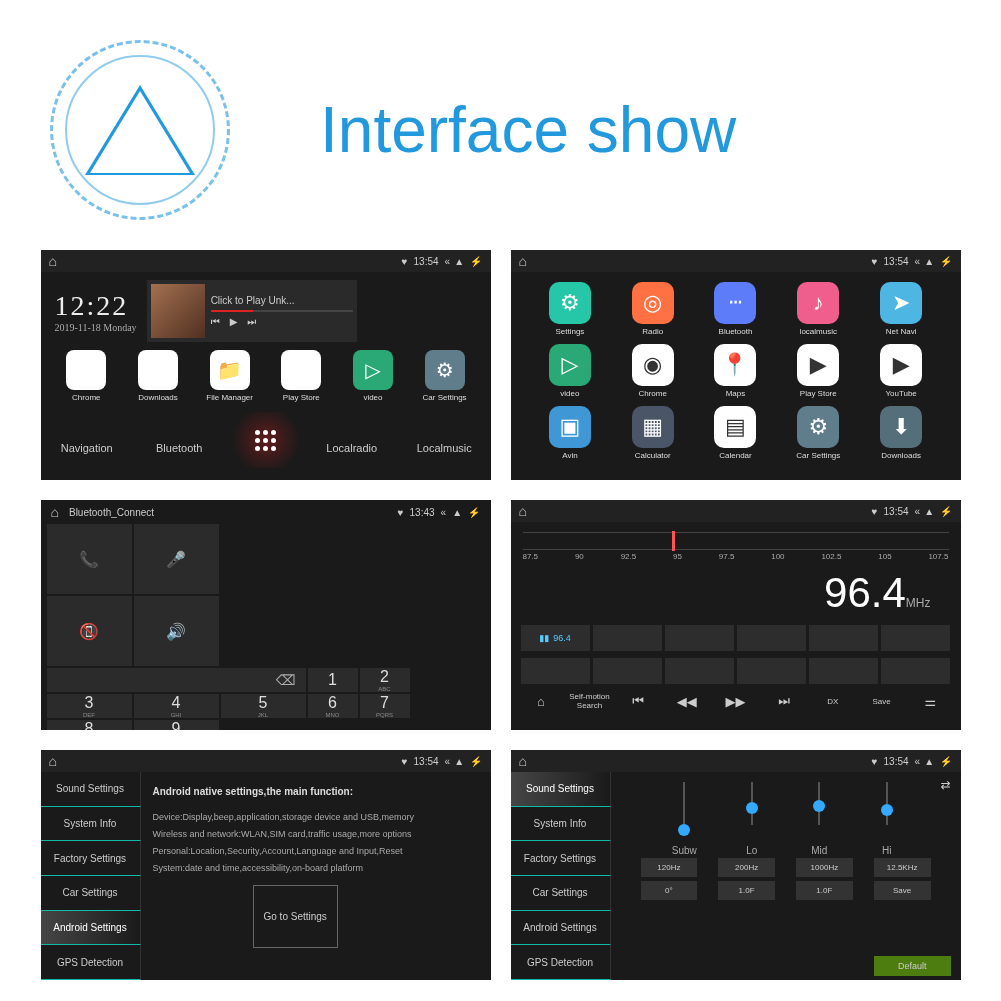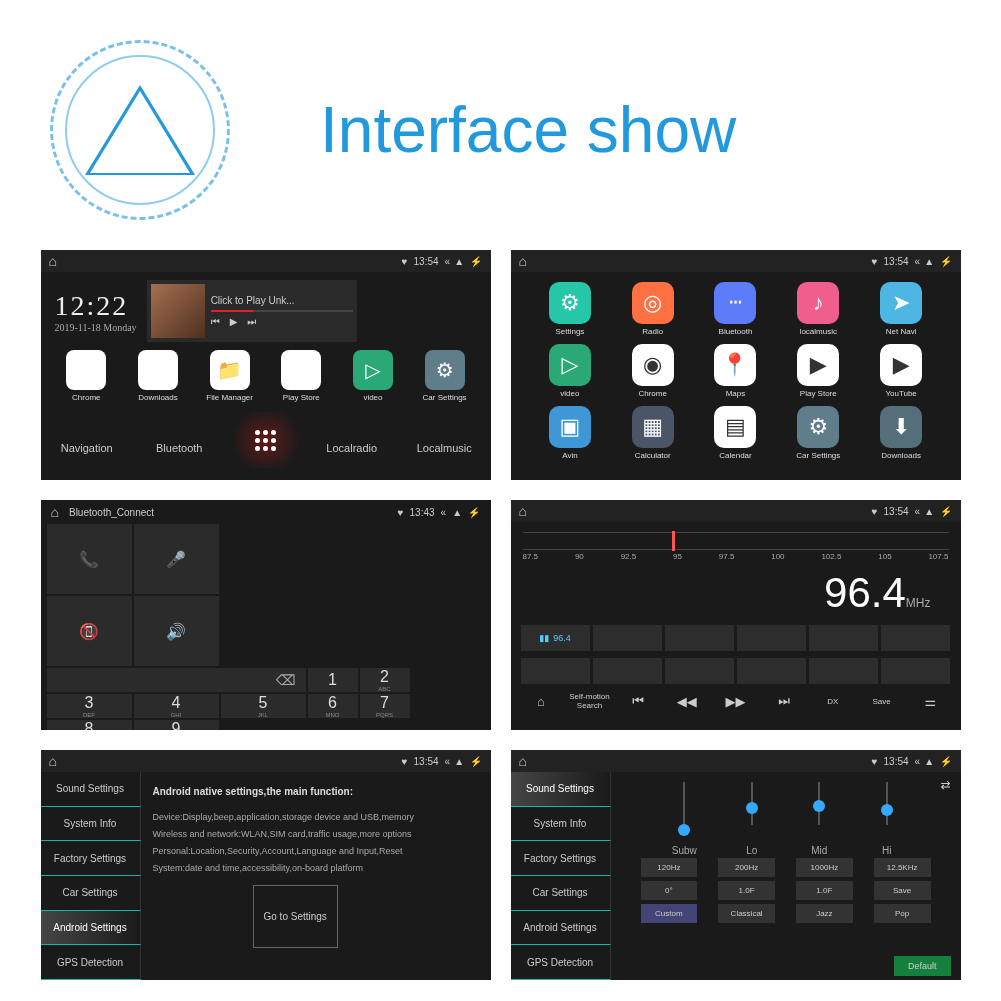--- a/index.html
+++ b/index.html
@@ -88,21 +88,21 @@
 
 .eq-main { flex: 1; padding: 6px 10px; position: relative; }
 .eq-sliders { display: flex; justify-content: space-around; padding: 4px 30px 0; height: 78px; }
 .eq-slider { display: flex; flex-direction: column; align-items: center; width: 50px; }
 .eq-track { width: 2px; height: 52px; background: #555; position: relative; }
 .eq-knob { position: absolute; width: 12px; height: 12px; background: #3af; border-radius: 50%; left: -5px; }
 .eq-label { font-size: 10px; color: #aaa; margin-top: 20px; }
 .eq-row { display: flex; gap: 21px; padding: 2px 20px; }
 .eq-cell { flex: 1; background: #333; text-align: center; padding: 5px 0; font-size: 8px; color: #ccc; }
 .eq-cell.active { background: #447; }
-.eq-default { position: absolute; bottom: 4px; right: 10px; background: #15803d; padding: 5px 14px; font-size: 9px; color: #ccc; }
+.eq-default { position: absolute; bottom: 4px; right: 10px; background: #4d7c0f; padding: 5px 24px; font-size: 9px; color: #ccc; }
 .swap-ico { position: absolute; top: 6px; right: 10px; color: #ccc; font-size: 12px; }
 </style>
 </head>
 <body>
 
 <div class="header">
   <div class="logo">
     <div class="logo-ring"></div>
     <div class="logo-ring2"></div>
     <div class="logo-triangle-border"></div>
@@ -467,24 +467,18 @@
             <div class="eq-cell">200Hz</div>
             <div class="eq-cell">1000Hz</div>
             <div class="eq-cell">12.5KHz</div>
           </div>
       <div class="eq-row" id="eqr2">
             <div class="eq-cell">0°</div>
             <div class="eq-cell">1.0F</div>
             <div class="eq-cell">1.0F</div>
             <div class="eq-cell">Save</div>
           </div>
-      <div class="eq-row" id="eqr3">
-            <div class="eq-cell active">Custom</div>
-            <div class="eq-cell ">Classical</div>
-            <div class="eq-cell ">Jazz</div>
-            <div class="eq-cell ">Pop</div>
-          </div>
       <div class="eq-default">Default</div>
     </div>
   </div>
 </div>
 
 </div>
 
 </body></html>

